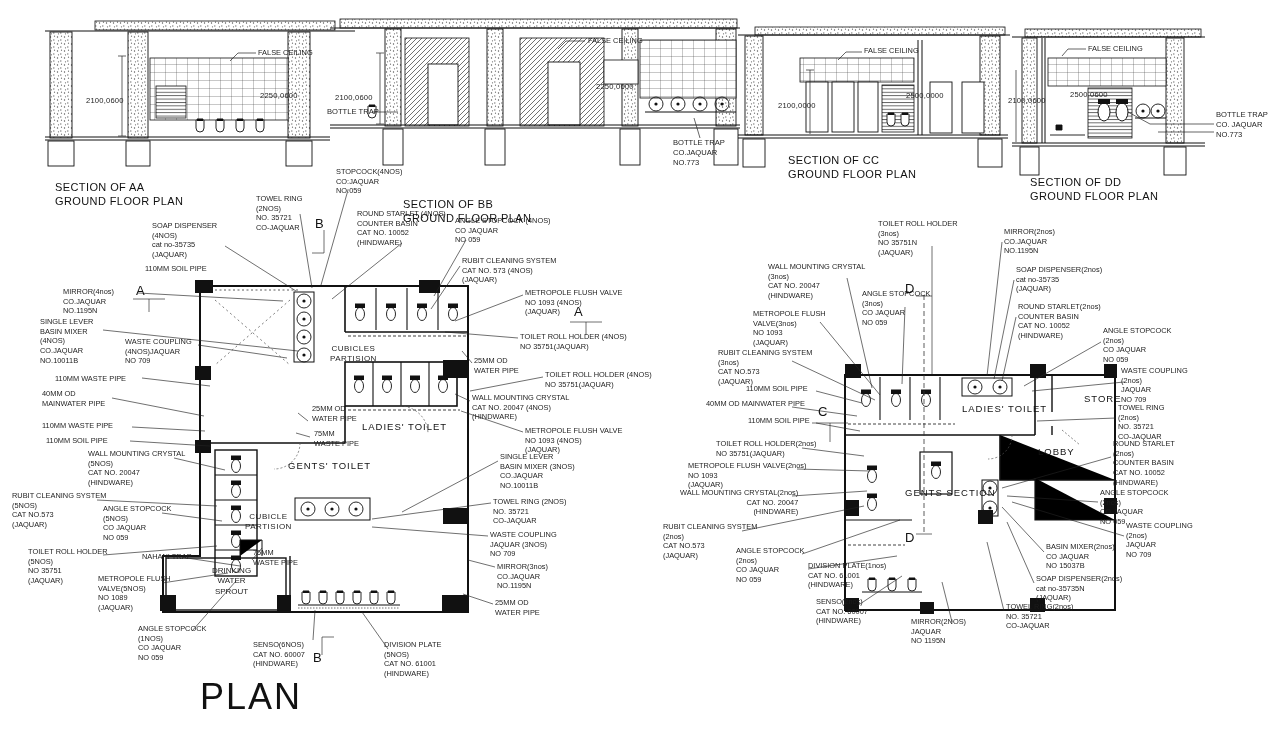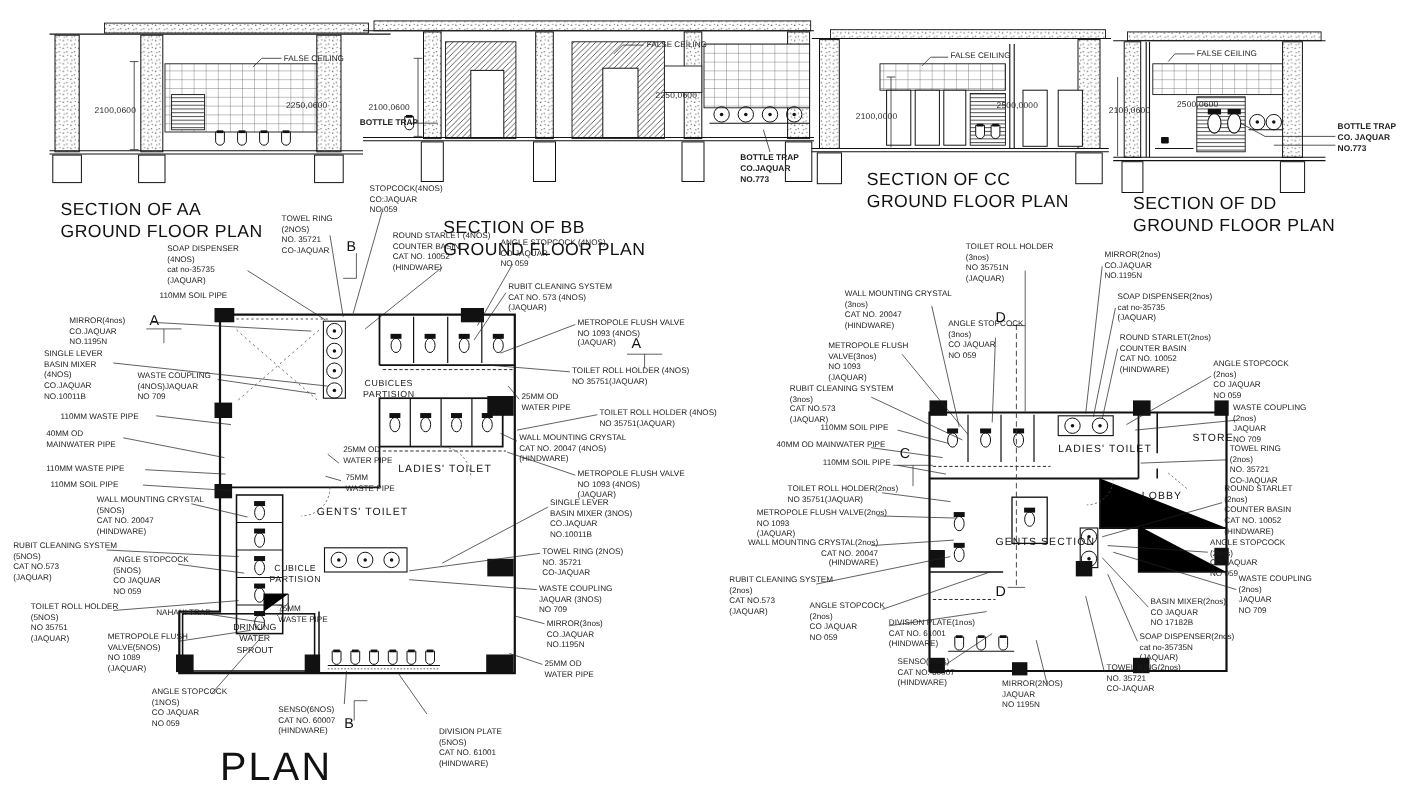--- a/index.html
+++ b/index.html
@@ -1,21 +1,21 @@
 <!DOCTYPE html>
 <html><head>
 <meta charset="utf-8">
 <style>
   html,body{margin:0;padding:0;background:#fff;}
   #canvas{position:relative;width:1275px;height:733px;background:#fff;overflow:hidden;
           font-family:"Liberation Sans",sans-serif;color:#1c1c1c;}
   #linework{position:absolute;left:0;top:0;}
   .lb{position:absolute;font-size:7.4px;line-height:1.3;white-space:pre-line;color:#1c1c1c;}
-  .bt{font-weight:bold;font-size:7.6px;}
-  .st{position:absolute;font-size:16px;line-height:1.25;letter-spacing:.4px;white-space:pre-line;color:#111;}
+  .bt{font-weight:normal;font-size:7.6px;}
+  .st{position:absolute;font-size:11px;line-height:1.25;letter-spacing:.4px;white-space:pre-line;color:#111;}
   .dm{position:absolute;font-size:7.6px;color:#222;letter-spacing:.2px;}
   .rm{position:absolute;font-size:9.5px;letter-spacing:1px;color:#111;white-space:pre-line;}
   .mk{position:absolute;font-size:13px;color:#111;}
   .big{position:absolute;font-size:36px;letter-spacing:2px;color:#111;}
   .ctr{text-align:center;}
 </style>
 </head>
 <body>
 
 <div id="canvas">
@@ -420,21 +420,21 @@
 NO  059</div>
 <div class="lb" style="left:253px;top:548px;">75MM
 WASTE PIPE</div>
 <div class="lb" style="left:312px;top:404px;">25MM OD
 WATER PIPE</div>
 <div class="lb" style="left:314px;top:429px;">75MM
 WASTE PIPE</div>
 <div class="lb" style="left:253px;top:640px;">SENSO(6NOS)
 CAT NO. 60007
 (HINDWARE)</div>
-<div class="lb" style="left:399px;top:640px;margin-top:20px;">DIVISION PLATE
+<div class="lb" style="left:384px;top:640px;">DIVISION PLATE
 (5NOS)
 CAT NO. 61001
 (HINDWARE)</div>
 <div class="lb" style="left:462px;top:256px;">RUBIT CLEANING SYSTEM
 CAT NO. 573     (4NOS)
 (JAQUAR)</div>
 <div class="lb" style="left:525px;top:288px;">METROPOLE FLUSH VALVE
 NO 1093    (4NOS)
 (JAQUAR)</div>
 <div class="lb" style="left:520px;top:332px;">TOILET ROLL HOLDER  (4NOS)
@@ -551,21 +551,21 @@
 <div class="lb" style="left:1126px;top:521px;">WASTE COUPLING
 (2nos)
 JAQUAR
 NO 709</div>
 <div class="lb" style="left:736px;top:546px;">ANGLE STOPCOCK
 (2nos)
 CO  JAQUAR
 NO 059</div>
 <div class="lb" style="left:1046px;top:542px;">BASIN MIXER(2nos)
 CO  JAQUAR
-NO  17182B</div>
+NO  15037B</div>
 <div class="lb" style="left:808px;top:561px;">DIVISION PLATE(1nos)
 CAT NO. 61001
 (HINDWARE)</div>
 <div class="lb" style="left:1036px;top:574px;">SOAP DISPENSER(2nos)
 cat no-35735N
 (JAQUAR)</div>
 <div class="lb" style="left:816px;top:597px;">SENSO(2nos)
 CAT NO. 60007
 (HINDWARE)</div>
 <div class="lb" style="left:1006px;top:602px;">TOWEL RING(2nos)

